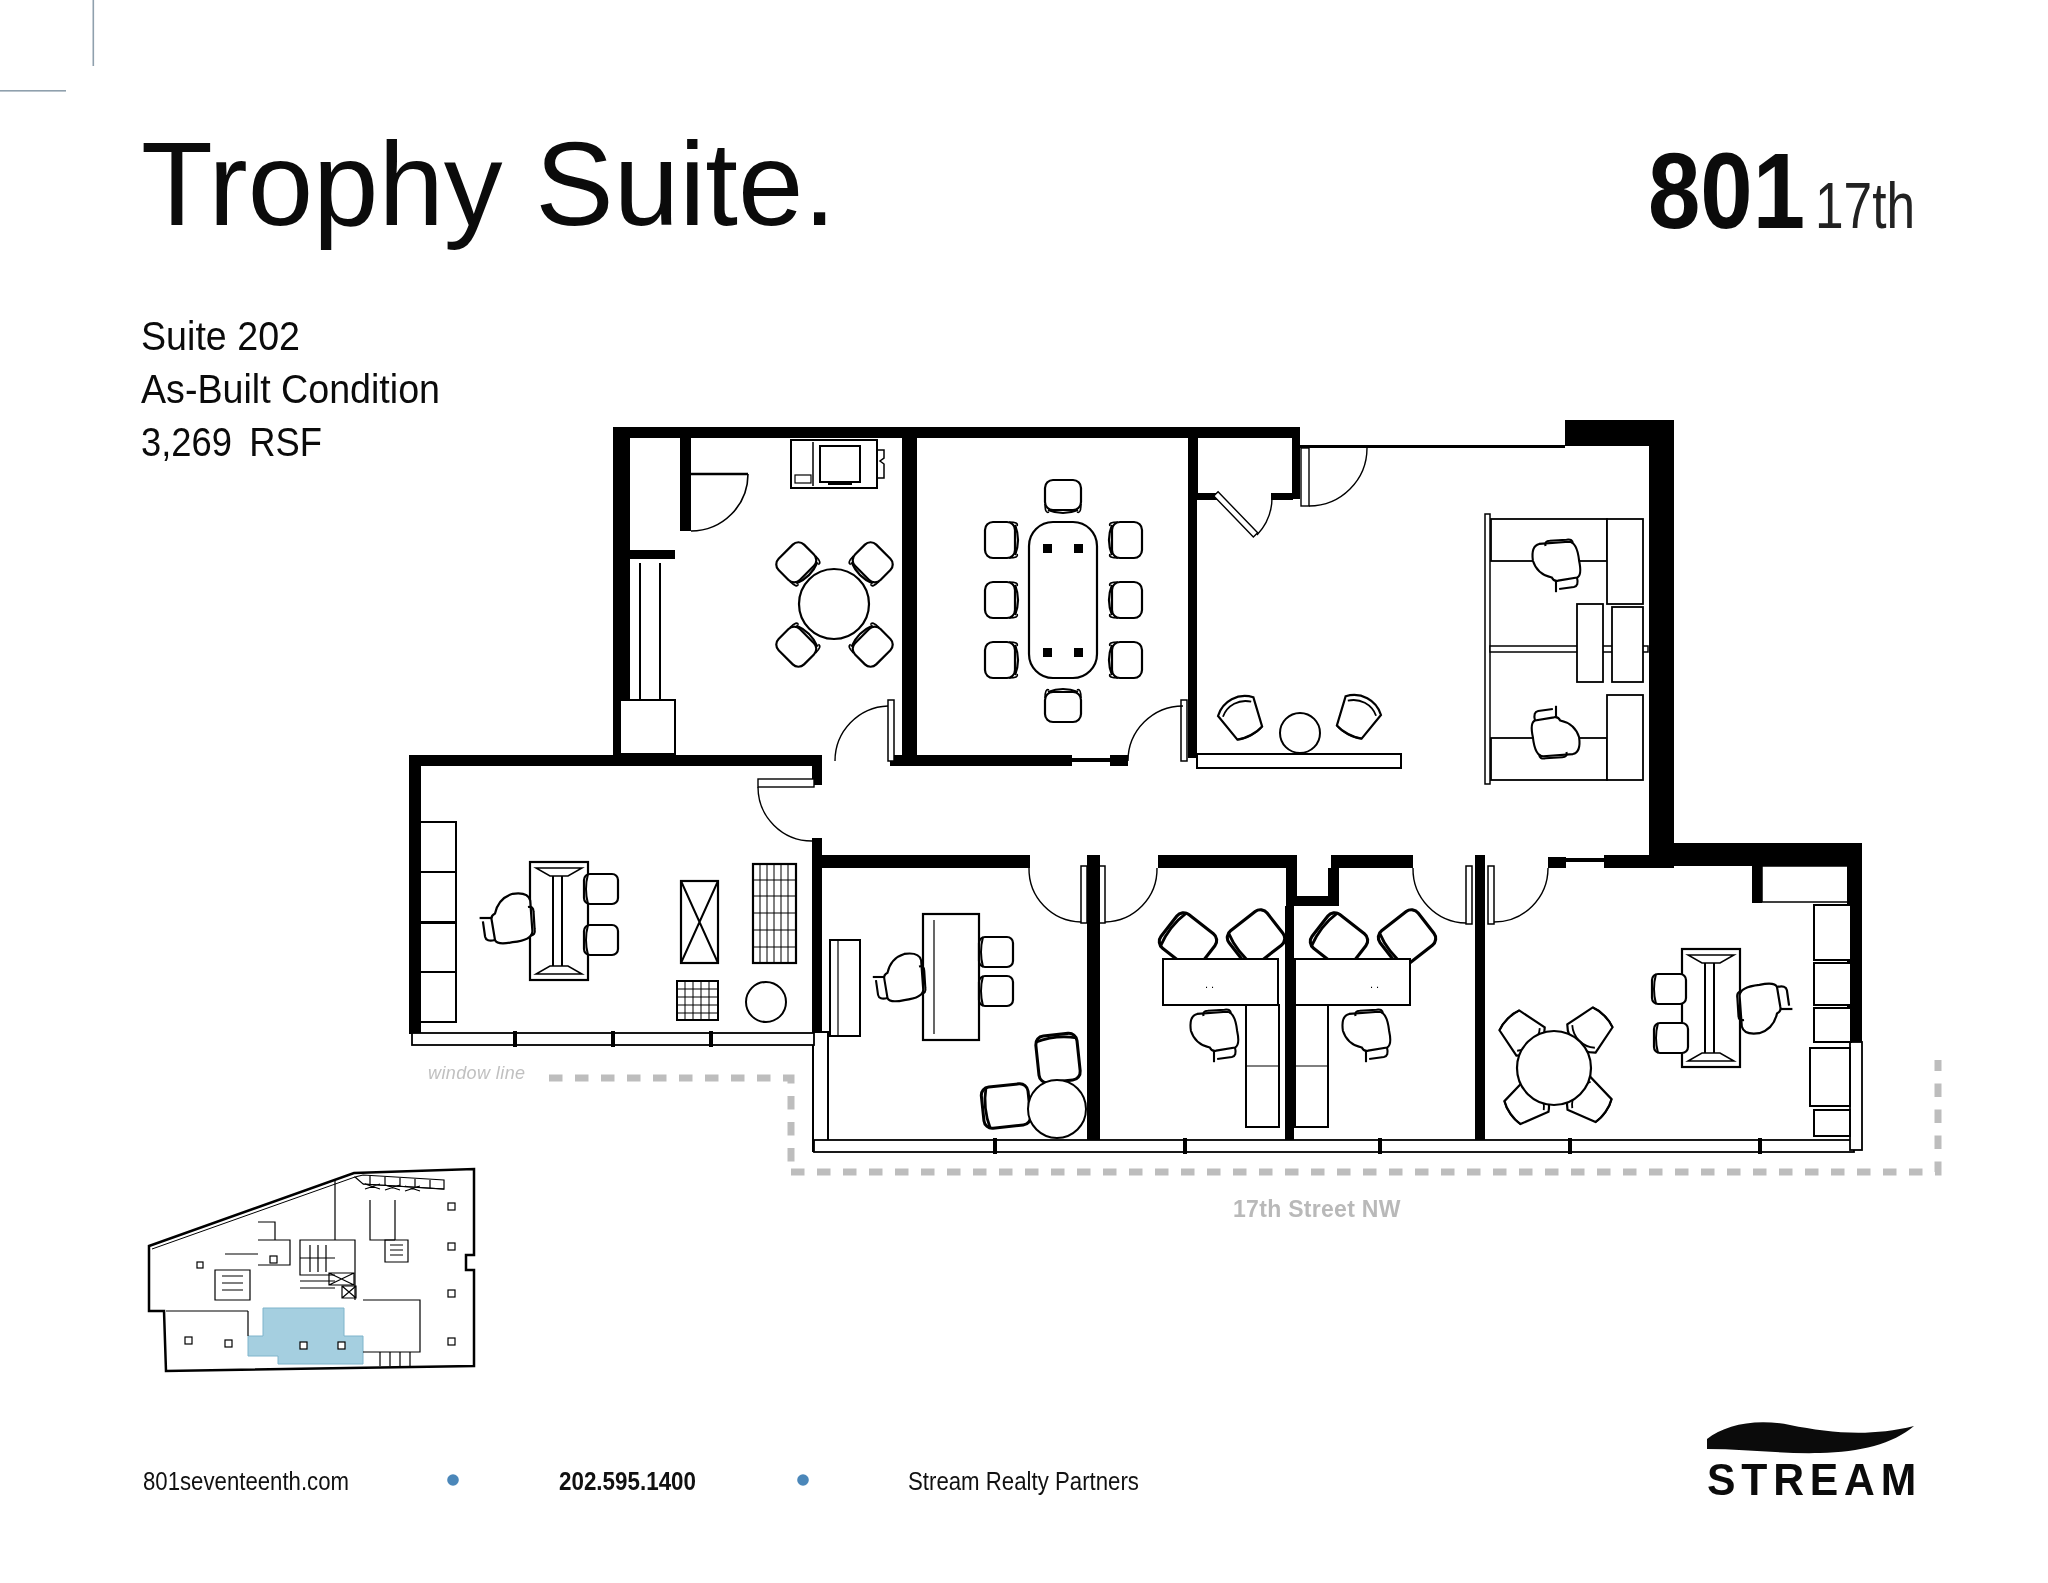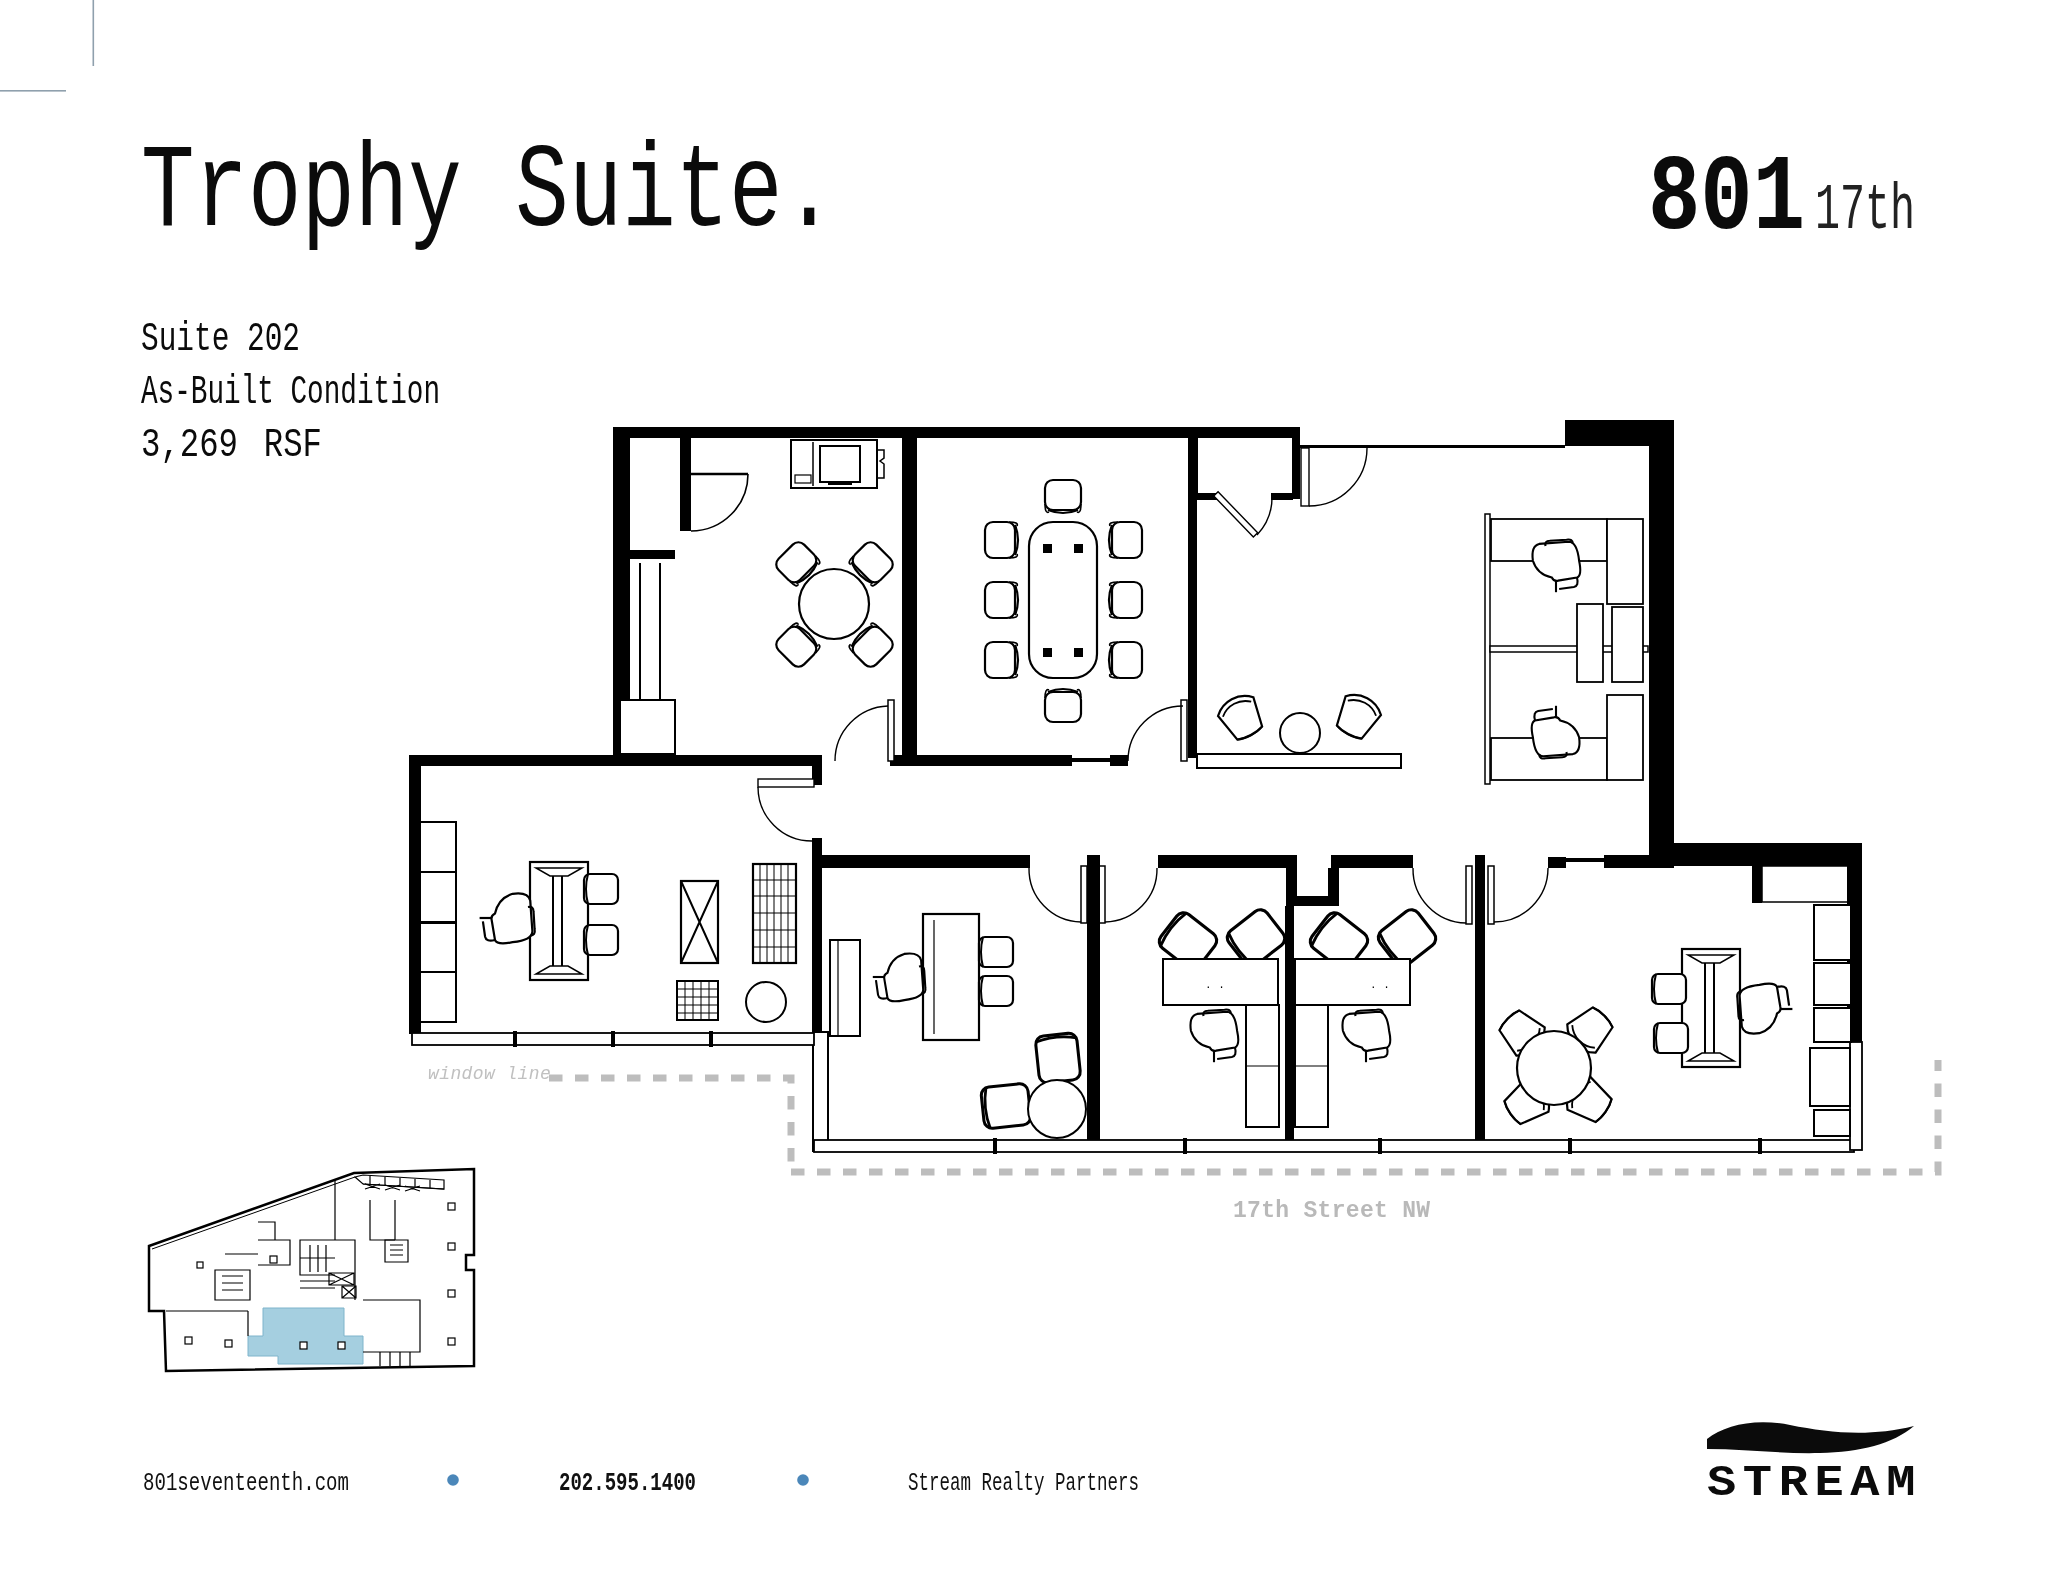--- a/index.html
+++ b/index.html
@@ -1,17 +1,17 @@
 <!DOCTYPE html>
 <html><head>
 <meta charset="utf-8">
 <style>
 html,body{margin:0;padding:0;background:#fff;}
 #page{position:relative;width:2048px;height:1583px;background:#ffffff;overflow:hidden;
-font-family:Liberation Mono, monospace;}
+font-family:Liberation Sans, sans-serif;}
 svg{position:absolute;left:0;top:0;}
 </style>
 </head>
 <body>
 <div id="page">
 <svg width="2048" height="1583" viewBox="0 0 2048 1583">
 <defs>
 
 <g id="gchair">
   <rect x="-17" y="-15" width="34" height="30" rx="6" fill="#fff" stroke="#000" stroke-width="2.2"></rect>

